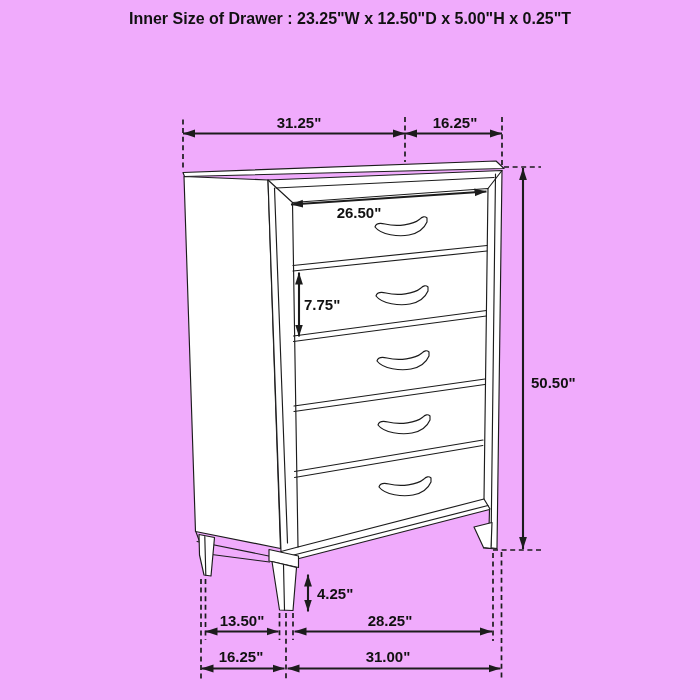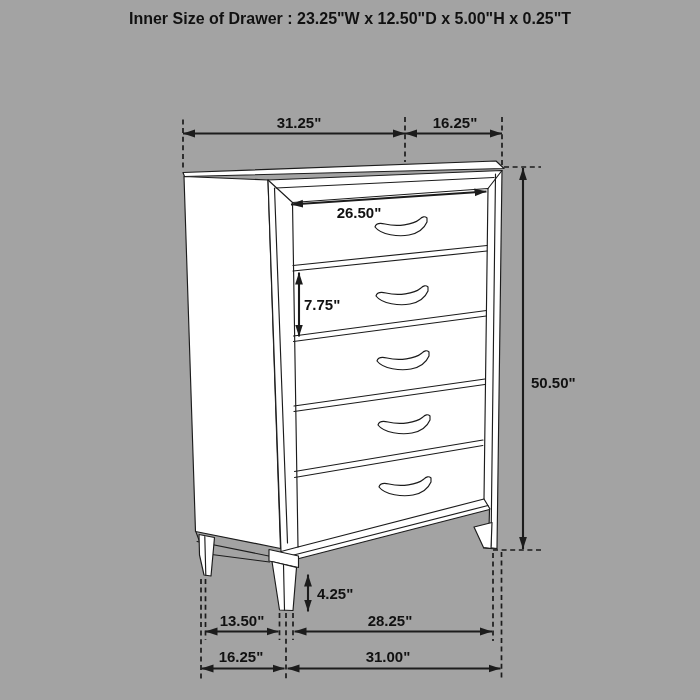--- a/index.html
+++ b/index.html
@@ -4,21 +4,21 @@
 <style>
   html, body {
     margin: 0;
     padding: 0;
     background: #ffffff;
   }
   .canvas {
     position: relative;
     width: 700px;
     height: 700px;
-    background: #a3a3a3;
+    background: #f0abfc;
     overflow: hidden;
     font-family: "Liberation Sans", sans-serif;
   }
   svg { display: block; }
   .draw {
     fill: none;
     stroke: #1c1c1c;
     stroke-width: 1.15;
     stroke-linejoin: round;
     stroke-linecap: round;

